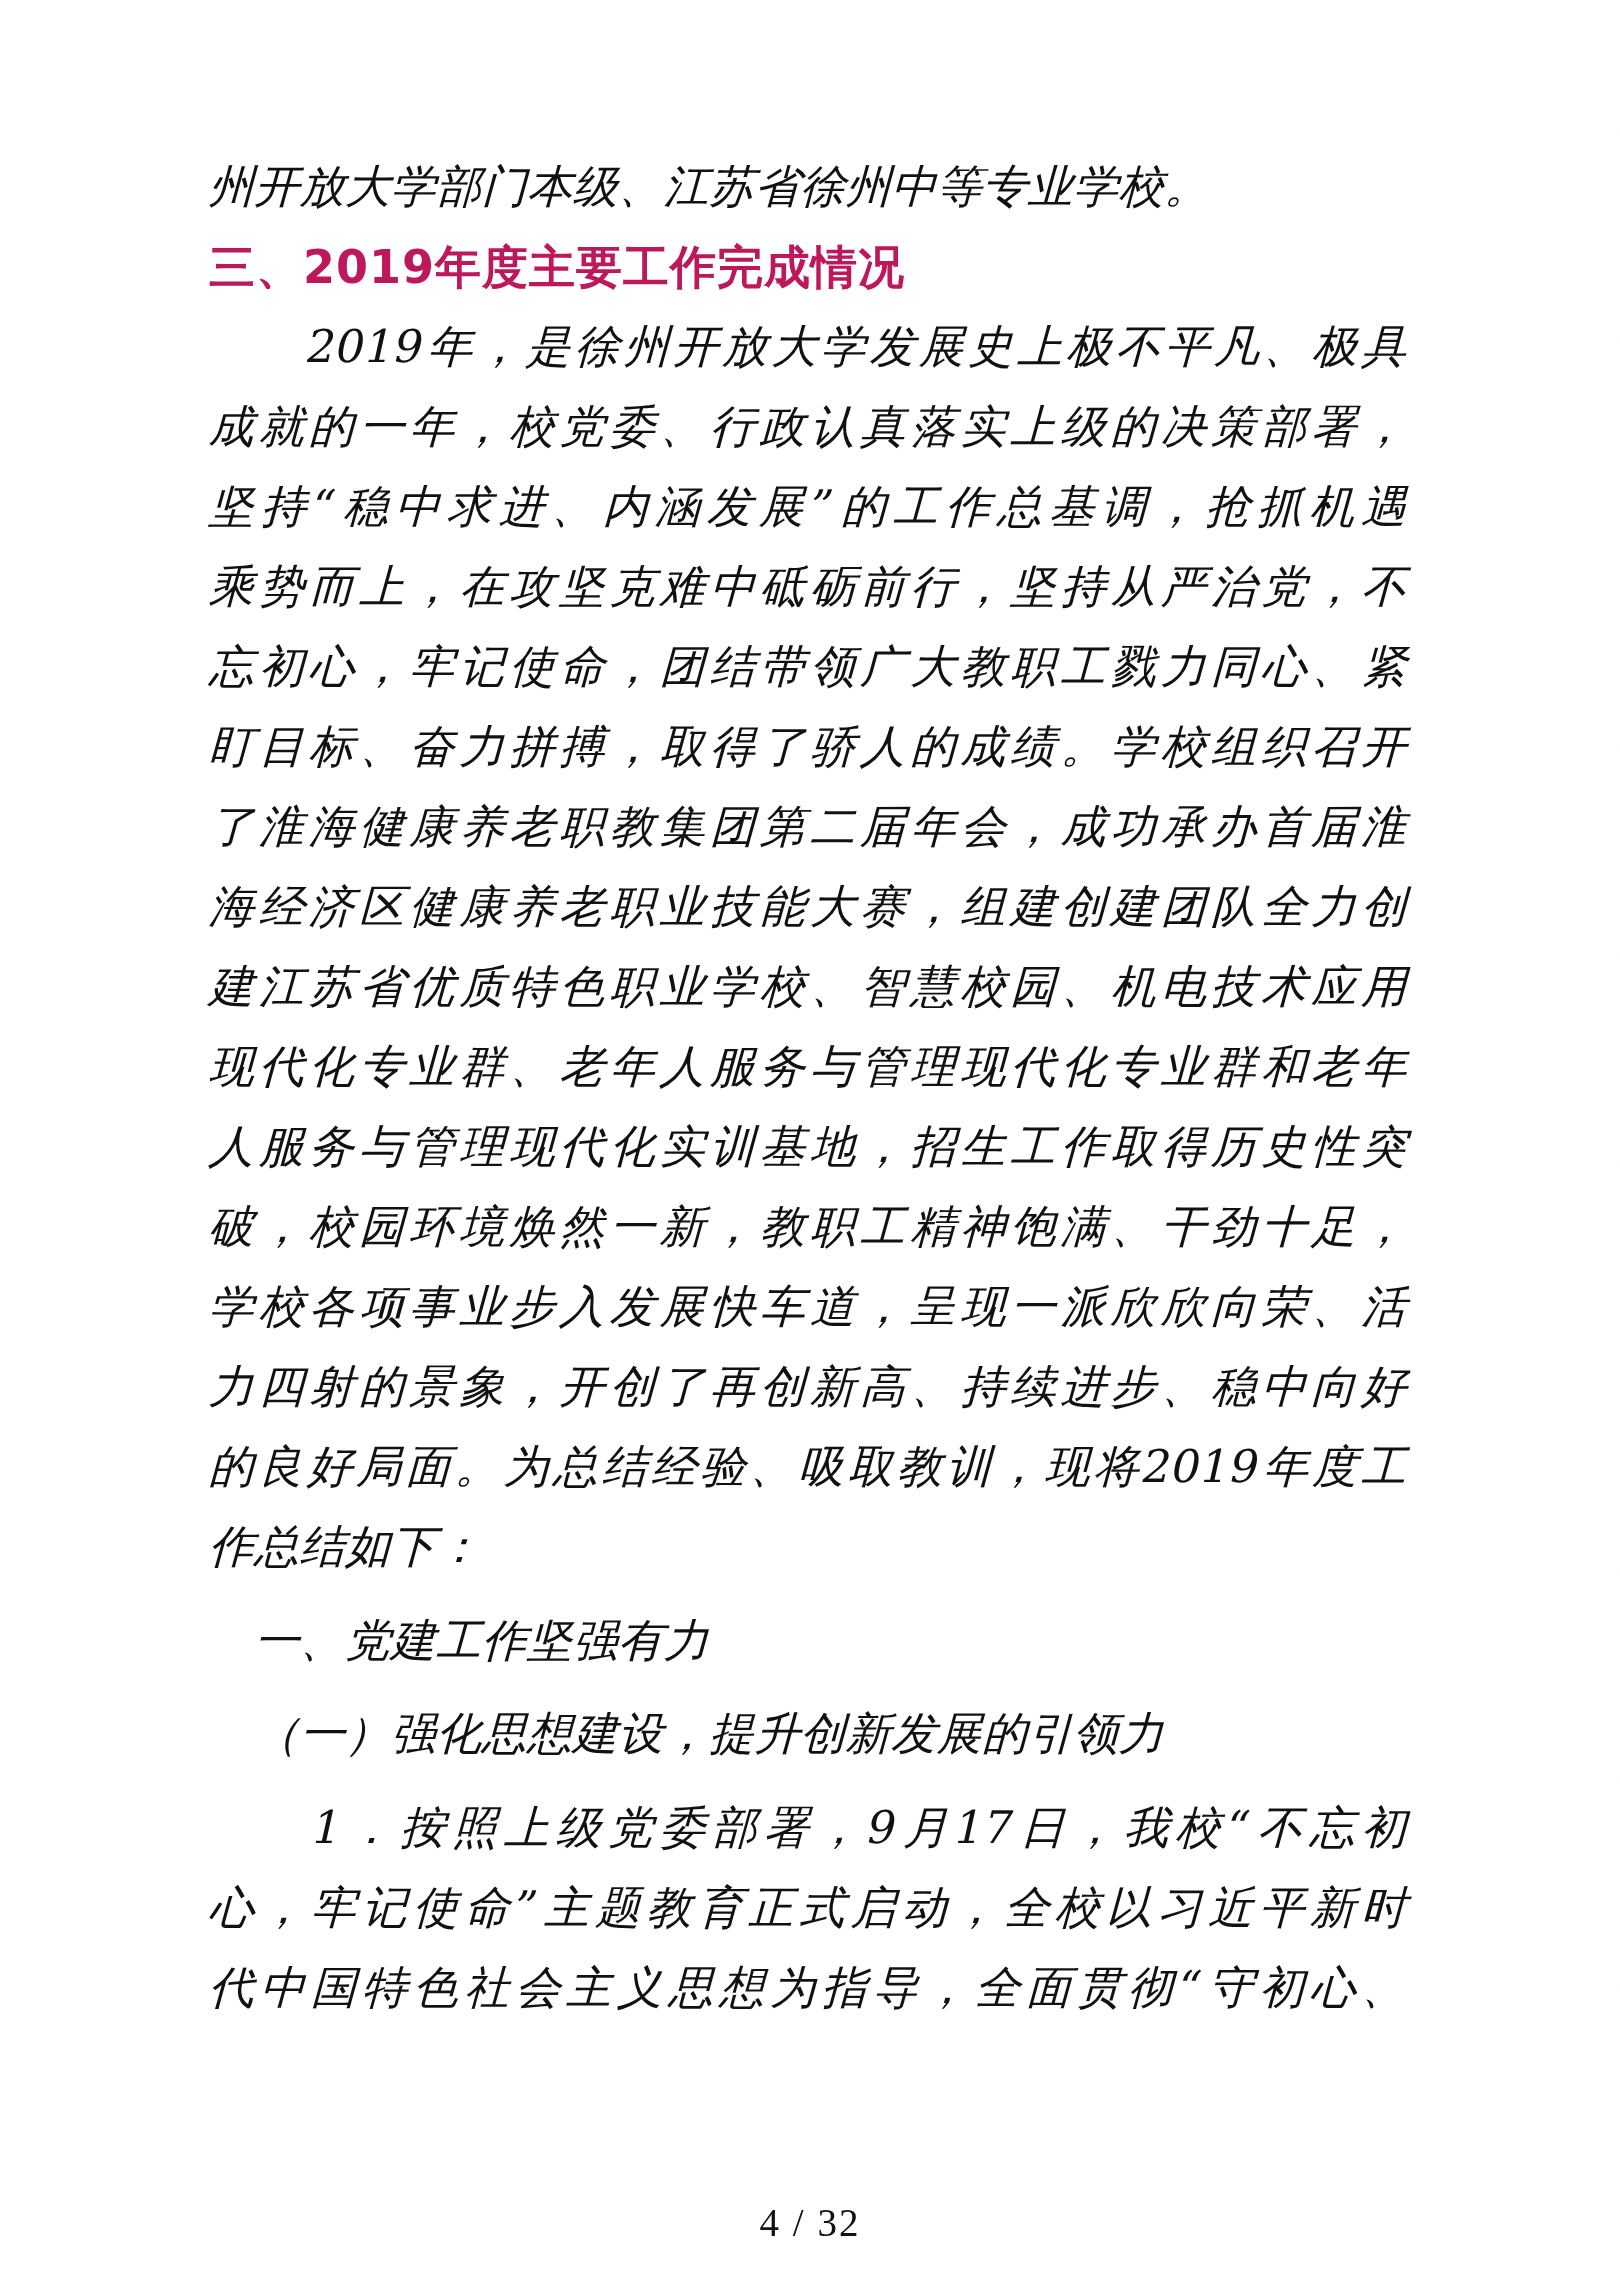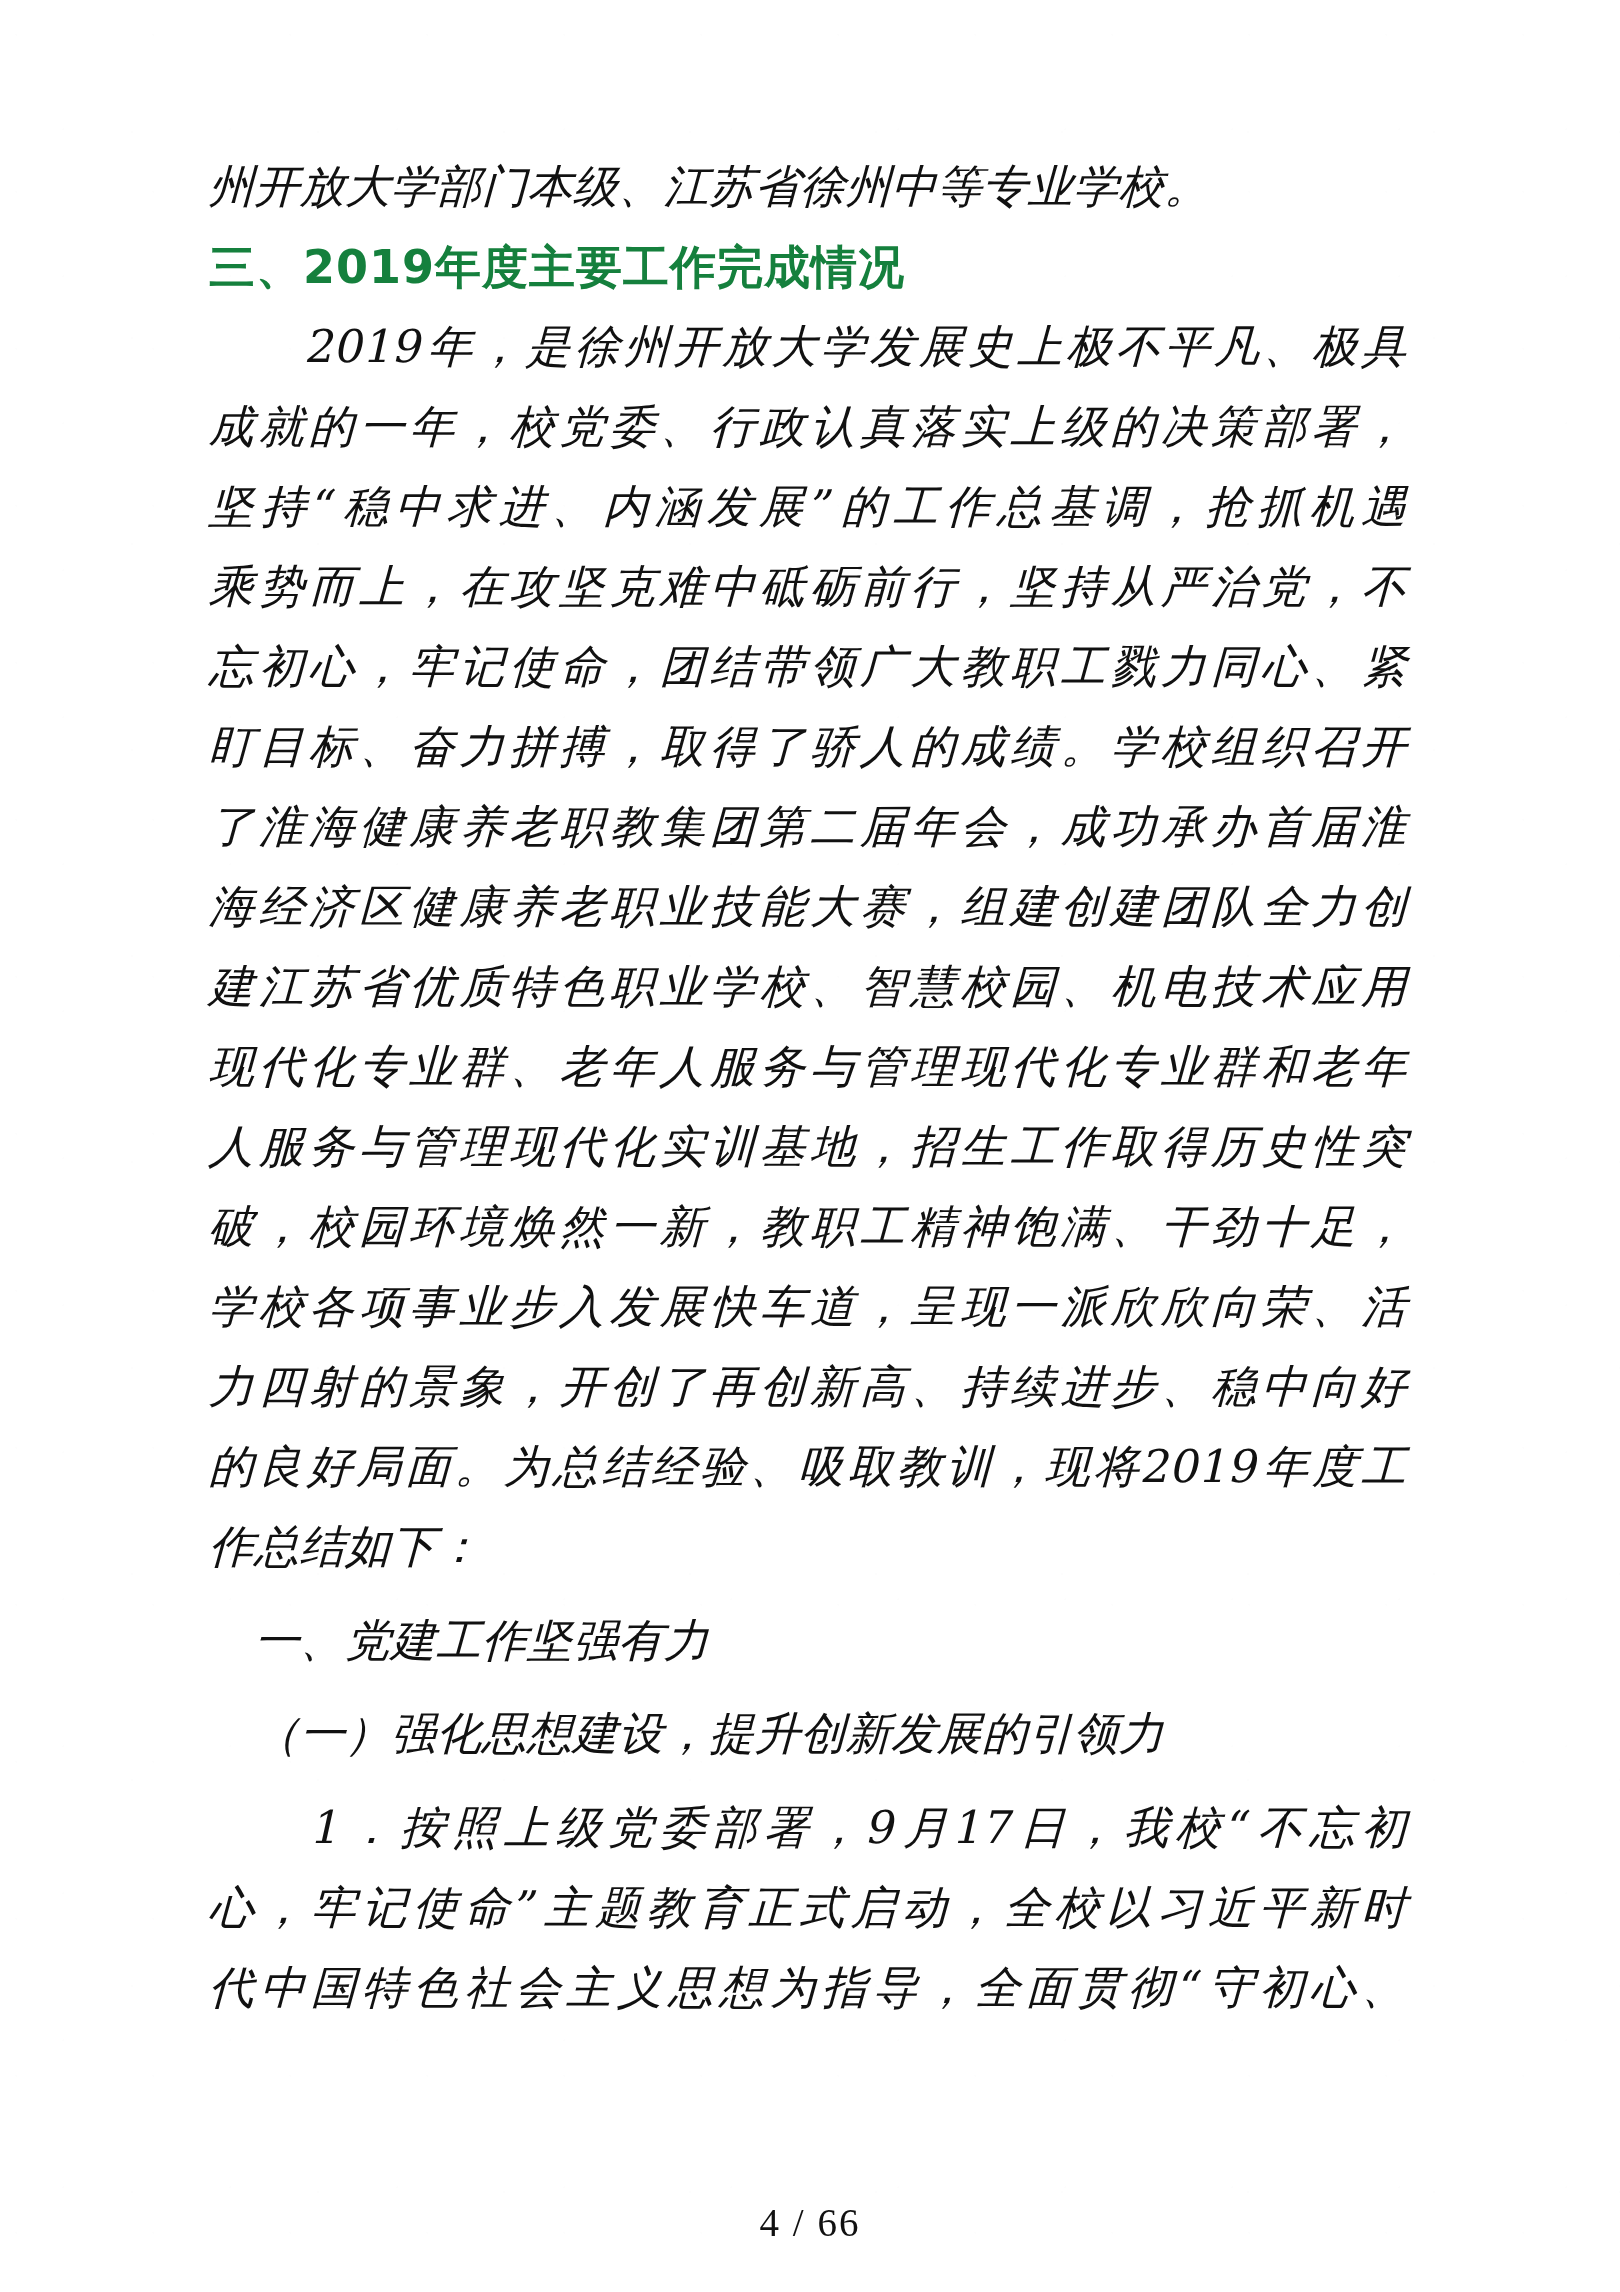--- a/index.html
+++ b/index.html
@@ -50,21 +50,21 @@
     text-align-last: left;
     text-align: left;
   }
 
   
   .heading-hei {
     font-family: "DejaVu Sans", "Liberation Sans", sans-serif;
     font-size: 46px;
     line-height: 80px;
     font-weight: 700;
-    color: #15803d;
+    color: #be185d;
     letter-spacing: 1px;
     margin: 0;
     white-space: pre;
     text-align: left;
   }
 
   
   .heading-sub {
     font-family: "DejaVu Serif", "Liberation Serif", serif;
     font-size: 45px;
@@ -152,19 +152,19 @@
 
     <div>
       <p class="line-para">　　1．按照上级党委部署，9月17日，我校“不忘初</p>
       <p class="line-para">心，牢记使命”主题教育正式启动，全校以习近平新时</p>
       <p class="line-para">代中国特色社会主义思想为指导，全面贯彻“守初心、</p>
     </div>
 
   </div>
 
   <div class="footer">
-    <span class="footer-num">4 / 66</span>
+    <span class="footer-num">4 / 32</span>
   </div>
 
   <div class="paper-noise"></div>
 
 </div>
 
 
 </body></html>

